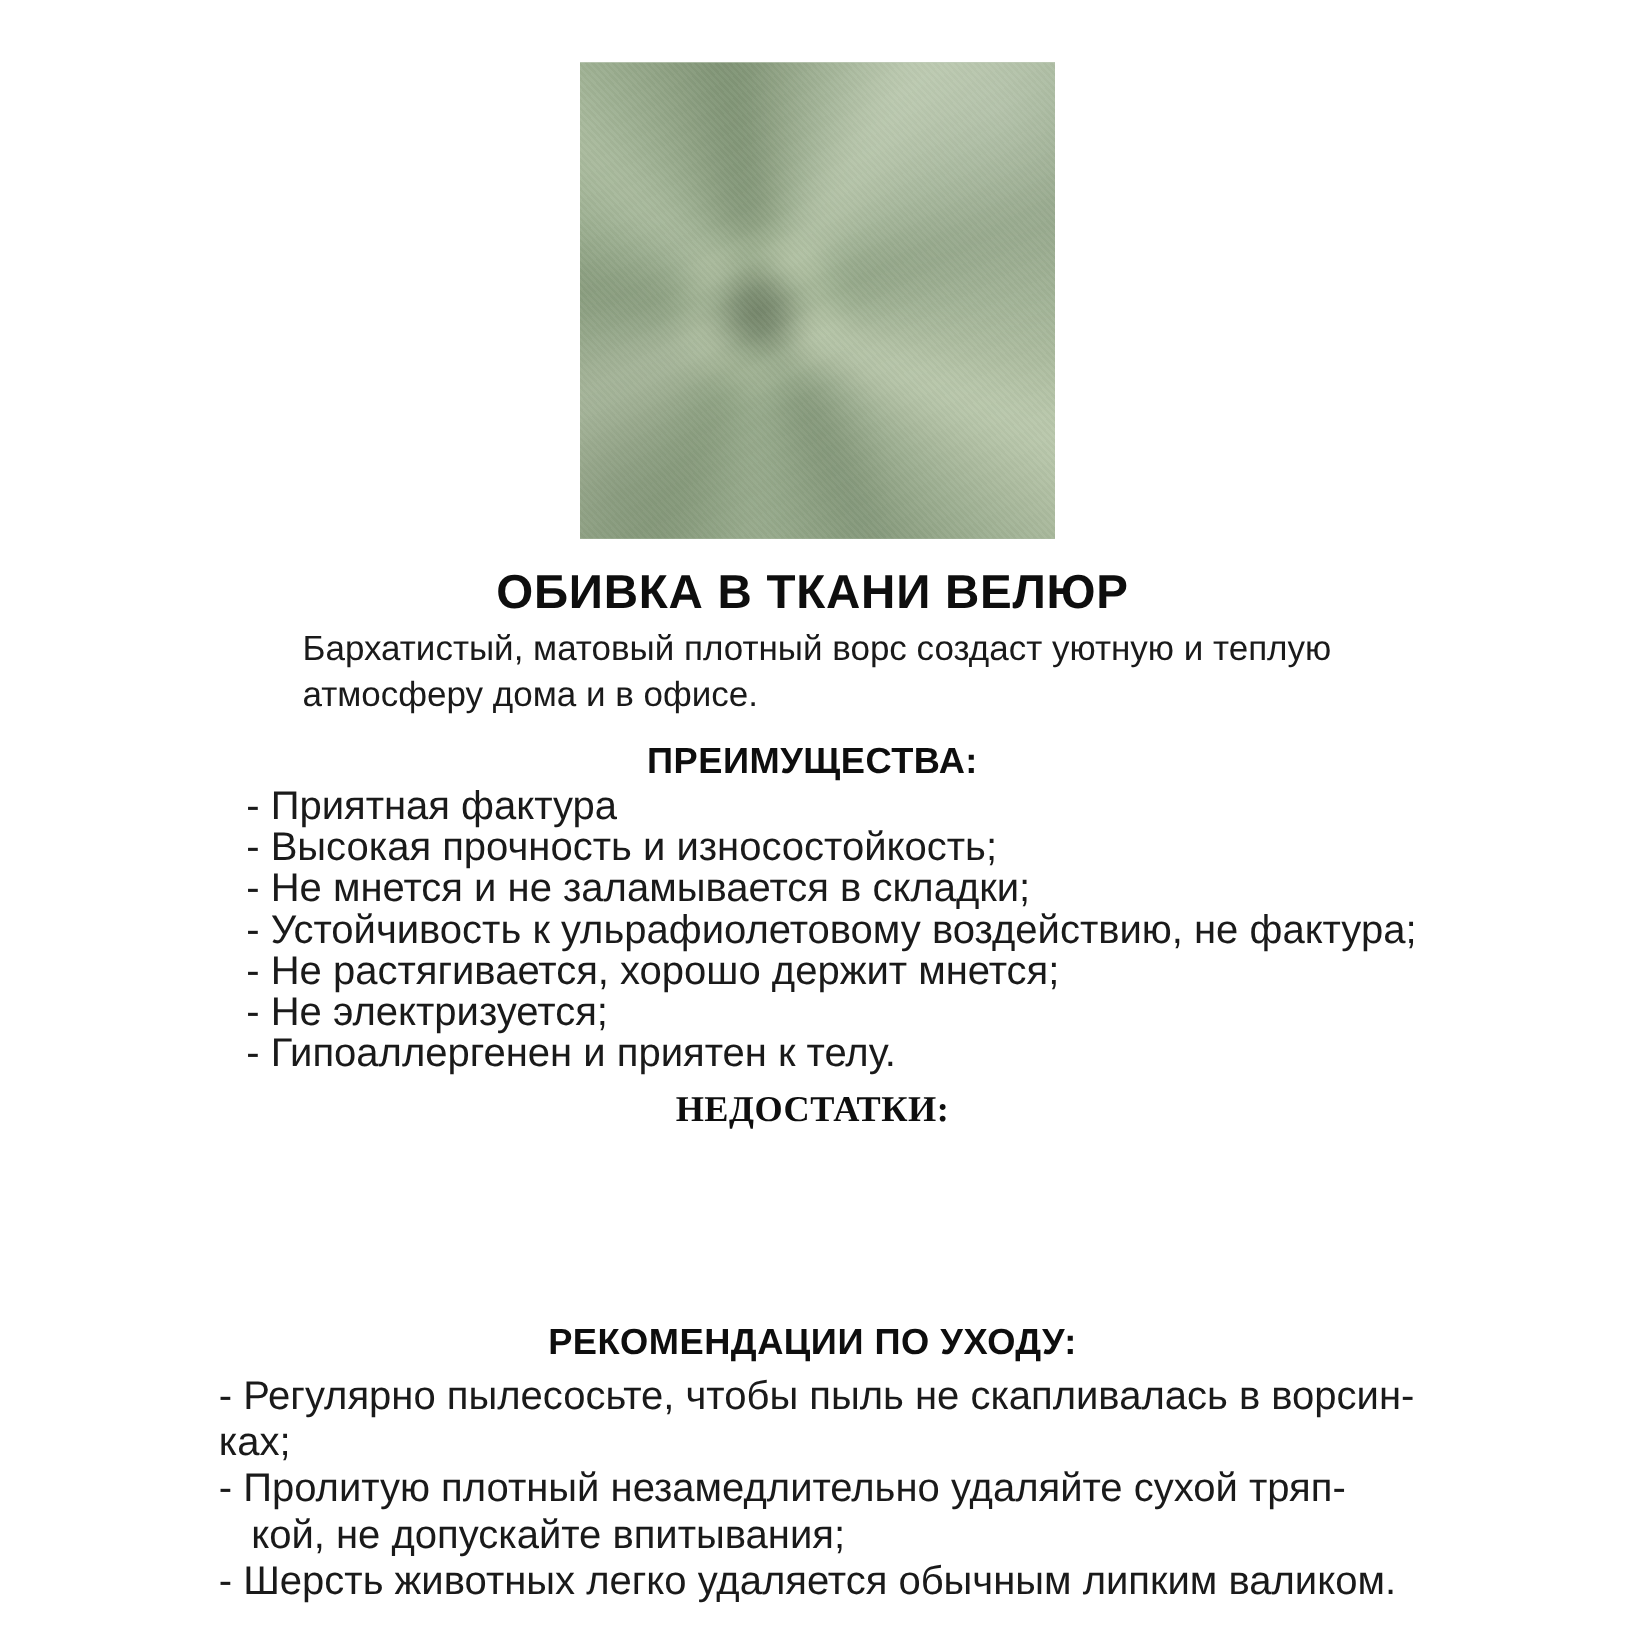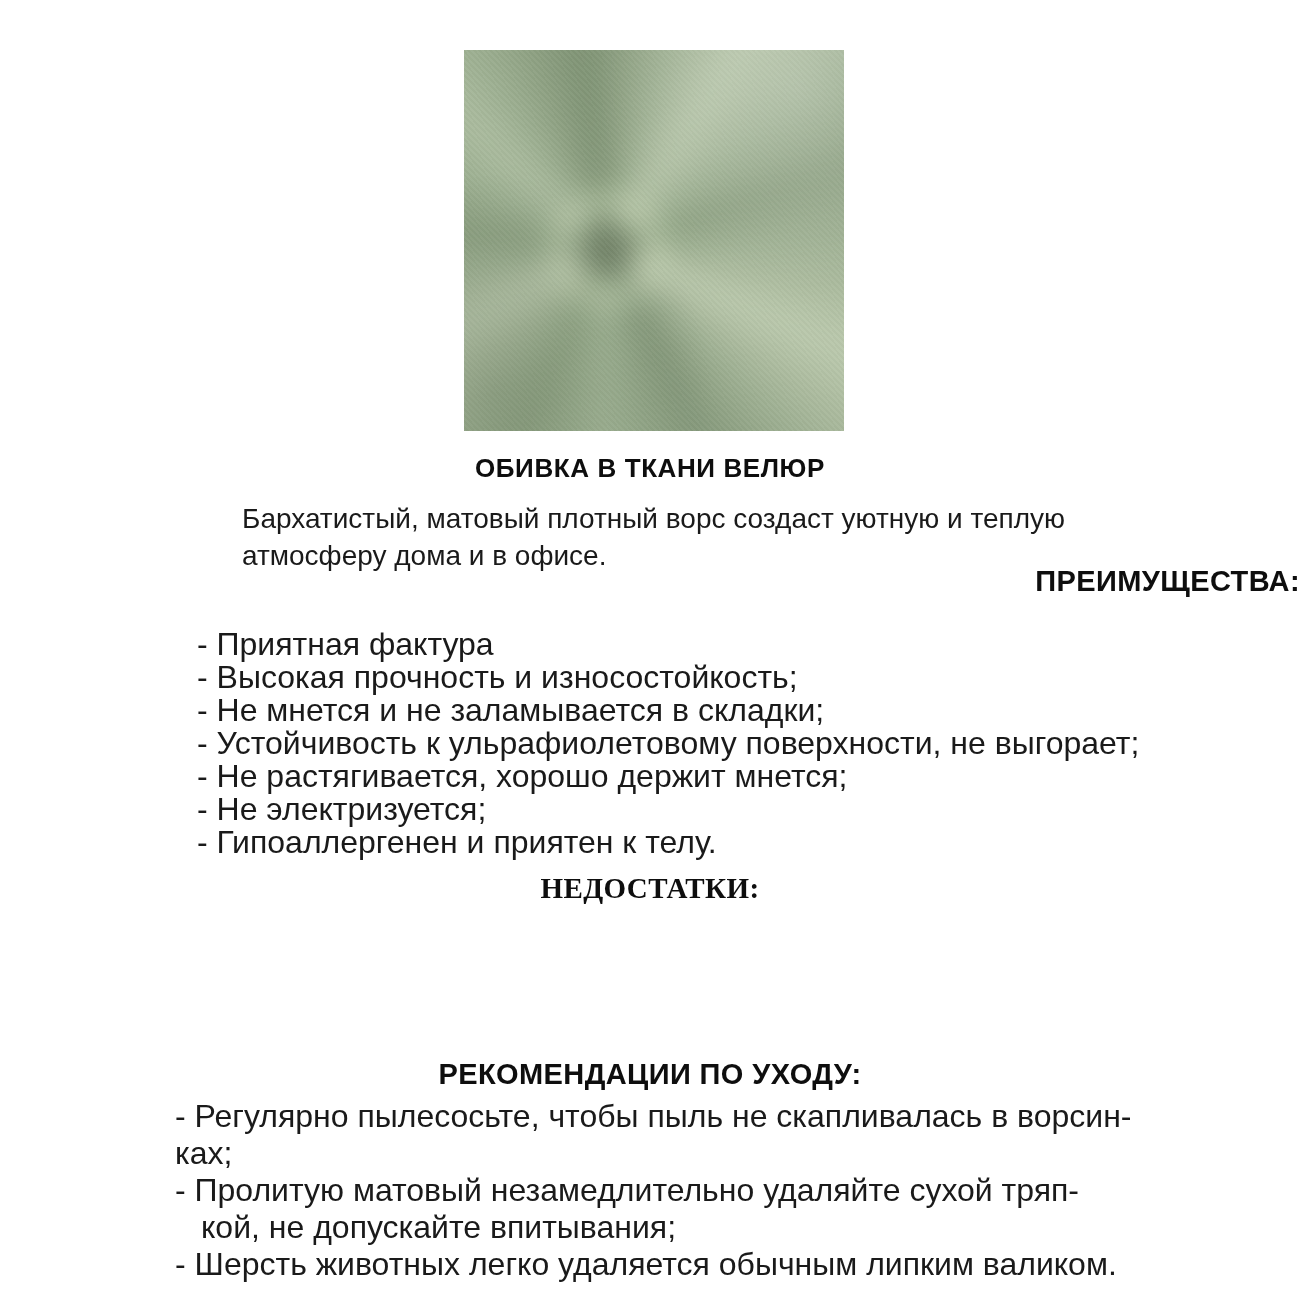--- a/index.html
+++ b/index.html
@@ -59,21 +59,21 @@
       repeating-linear-gradient(47deg, rgba(255,255,255,0.035) 0 2px, rgba(0,0,0,0.02) 2px 4px);
   }
 
   
   .title {
     position: absolute;
     left: 0;
     top: 453px;
     width: 1300px;
     text-align: center;
-    font-size: 26px;
+    font-size: 38px;
     font-weight: 700;
     letter-spacing: 0.6px;
     color: #0e0e0e;
   }
   .intro {
     position: absolute;
     left: 197px;
     top: 500px;
     width: 1000px;
     font-size: 28px;
@@ -84,21 +84,21 @@
   .section-heading {
     position: absolute;
     left: 0;
     width: 1300px;
     text-align: center;
     font-size: 29px;
     font-weight: 700;
     letter-spacing: 0.4px;
     color: #0e0e0e;
   }
-  .h-adv  { top: 565px; text-align: right; }
+  .h-adv  { top: 593px; }
   .h-dis  { top: 872px; font-family: Liberation Serif, serif; }
   .h-care { top: 1058px; text-align: center; }
 
   .list {
     position: absolute;
     font-size: 32px;
   }
   .list-adv {
     left: 197px;
     top: 628px;
@@ -133,30 +133,30 @@
   <div class="title">ОБИВКА В ТКАНИ ВЕЛЮР</div>
 
   <div class="intro">Бархатистый, матовый плотный ворс создаст уютную и теплую
 атмосферу дома и в офисе.</div>
 
   <div class="section-heading h-adv">ПРЕИМУЩЕСТВА:</div>
   <div class="list list-adv">
     <div class="line">- Приятная фактура</div>
     <div class="line">- Высокая прочность и износостойкость;</div>
     <div class="line">- Не мнется и не заламывается в складки;</div>
-    <div class="line">- Устойчивость к ульрафиолетовому поверхности, не выгорает;</div>
+    <div class="line">- Устойчивость к ульрафиолетовому воздействию, не фактура;</div>
     <div class="line">- Не растягивается, хорошо держит мнется;</div>
     <div class="line">- Не электризуется;</div>
     <div class="line">- Гипоаллергенен и приятен к телу.</div>
   </div>
 
   <div class="section-heading h-dis">НЕДОСТАТКИ:</div>
 
   <div class="section-heading h-care">РЕКОМЕНДАЦИИ ПО УХОДУ:</div>
   <div class="list list-care">
     <div class="line">- Регулярно пылесосьте, чтобы пыль не скапливалась в ворсин-</div>
     <div class="line">ках;</div>
-    <div class="line">- Пролитую матовый незамедлительно удаляйте сухой тряп-</div>
+    <div class="line">- Пролитую плотный незамедлительно удаляйте сухой тряп-</div>
     <div class="line indent">кой, не допускайте впитывания;</div>
     <div class="line">- Шерсть животных легко удаляется обычным липким валиком.</div>
   </div>
 
 </div>
 
 </body></html>

